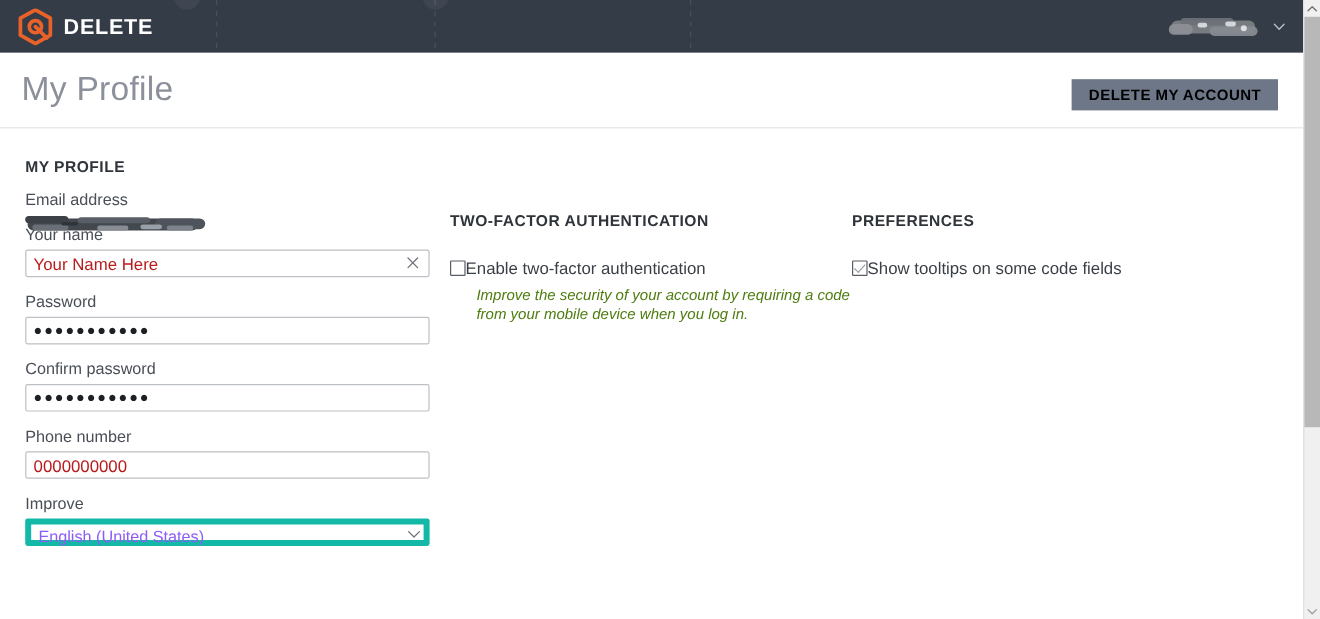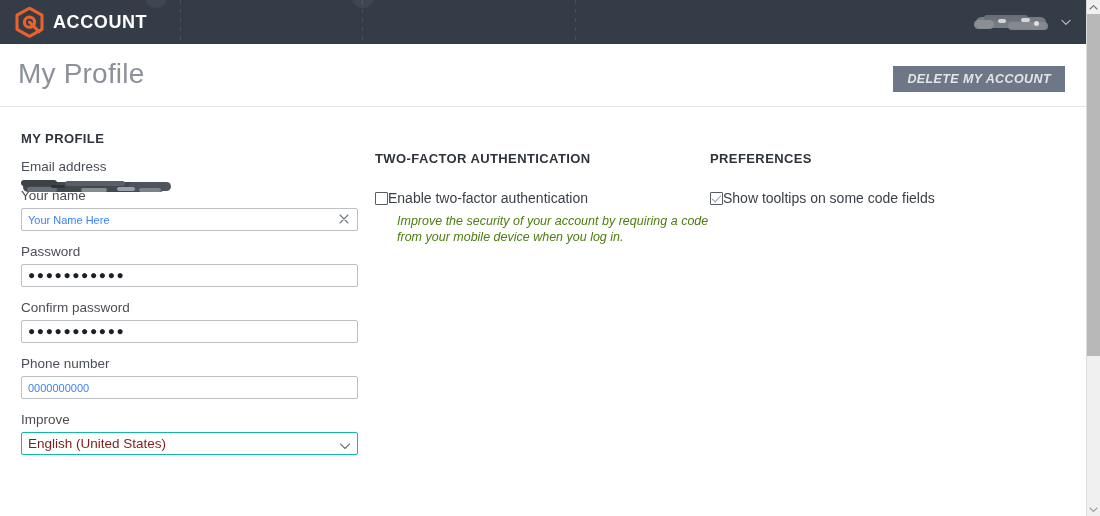--- a/index.html
+++ b/index.html
@@ -97,31 +97,30 @@
     font-weight: 300;
     color: #8b909a;
     letter-spacing: 0.2px;
   }
   .danger-btn {
     position: absolute;
     right: 21px; top: 22px;
     height: 26px;
     padding: 0 14px;
     background: #6e7787;
-    color: #e5e5e5;
+    color: #000000;
     border: none;
     font-size: 12.5px;
     font-weight: bold;
     letter-spacing: 0.4px;
     font-family: "Liberation Sans", sans-serif;
     cursor: pointer;
     display: flex;
     align-items: center;
     justify-content: center;
-    font-style: italic;
   }
 
   
   .content {
     position: absolute;
     left: 0; top: 108px;
     width: 1086px; height: 408px;
     background: #fff;
   }
   .col { position: absolute; top: 0; }
@@ -131,40 +130,40 @@
 
   .section-title {
     font-size: 13px;
     font-weight: bold;
     color: #2f343b;
     letter-spacing: 0.4px;
     margin: 0;
   }
   .col-left .section-title  { padding-top: 23px; }
   .col-mid .section-title,
-  .col-right .section-title { padding-top: 43px; }
+  .col-right .section-title { padding-top: 68px; }
 
   .field { margin-top: 13px; }
   .field-label {
     display: block;
     font-size: 13.5px;
     color: #4a4f57;
     margin-bottom: 4px;
     line-height: 16px;
   }
   .text-input {
     display: block;
     width: 337px;
     height: 23px;
     padding: 0 6px;
     border: 1px solid #bcbfc4;
     border-radius: 2px;
     background: #fff;
-    font-size: 11px;
-    color: #3b82f6;
+    font-size: 14px;
+    color: #b91c1c;
     font-family: "Liberation Sans", sans-serif;
     outline: none;
   }
   .input-wrap { position: relative; width: 337px; }
   .clear-icon {
     position: absolute;
     right: 7px; top: 4px;
     width: 14px; height: 14px;
     cursor: pointer;
   }
@@ -173,25 +172,25 @@
     font-size: 12px;
     color: #1c1f24;
     line-height: 21px;
   }
   .select-wrap { position: relative; width: 337px; }
   .select-input {
     display: block;
     width: 337px;
     height: 23px;
     padding: 0 22px 0 6px;
-    border: 1px solid #14b8a6;
+    border: 5px solid #14b8a6;
     border-radius: 2px;
     background: #fff;
     font-size: 13.5px;
-    color: #7f1d1d;
+    color: #8b5cf6;
     line-height: 21px;
     font-family: "Liberation Sans", sans-serif;
   }
   .select-chevron {
     position: absolute;
     right: 7px; top: 6px;
     width: 12px; height: 12px;
     pointer-events: none;
   }
 
@@ -291,21 +290,21 @@
   <div class="nav-blob" style="left:352px;"></div>
 
   <div class="brand">
     <span>
       <svg class="brand-logo" viewBox="0 0 29 31" xmlns="http://www.w3.org/2000/svg">
         <path d="M14.5 1.2 L27 8.2 L27 22.3 L14.5 29.3 L2 22.3 L2 8.2 Z" fill="none" stroke="#e8622a" stroke-width="3.1" stroke-linejoin="round"></path>
         <circle cx="14.5" cy="15.2" r="5.1" fill="none" stroke="#e8622a" stroke-width="3.1"></circle>
         <path d="M14.5 15.2 L24 24.7" stroke="#e8622a" stroke-width="3.1" stroke-linecap="round"></path>
       </svg>
     </span>
-    <span class="brand-name">ACCOUNT</span>
+    <span class="brand-name">DELETE</span>
   </div>
 
   <div class="user-menu">
     <span class="user-name-redacted">
       <span class="unr1"></span>
         <span class="unr2"></span>
         <span class="unr3"></span>
       <span class="unr4"></span>
         <span class="unr5"></span>
         <span class="unr6"></span>

